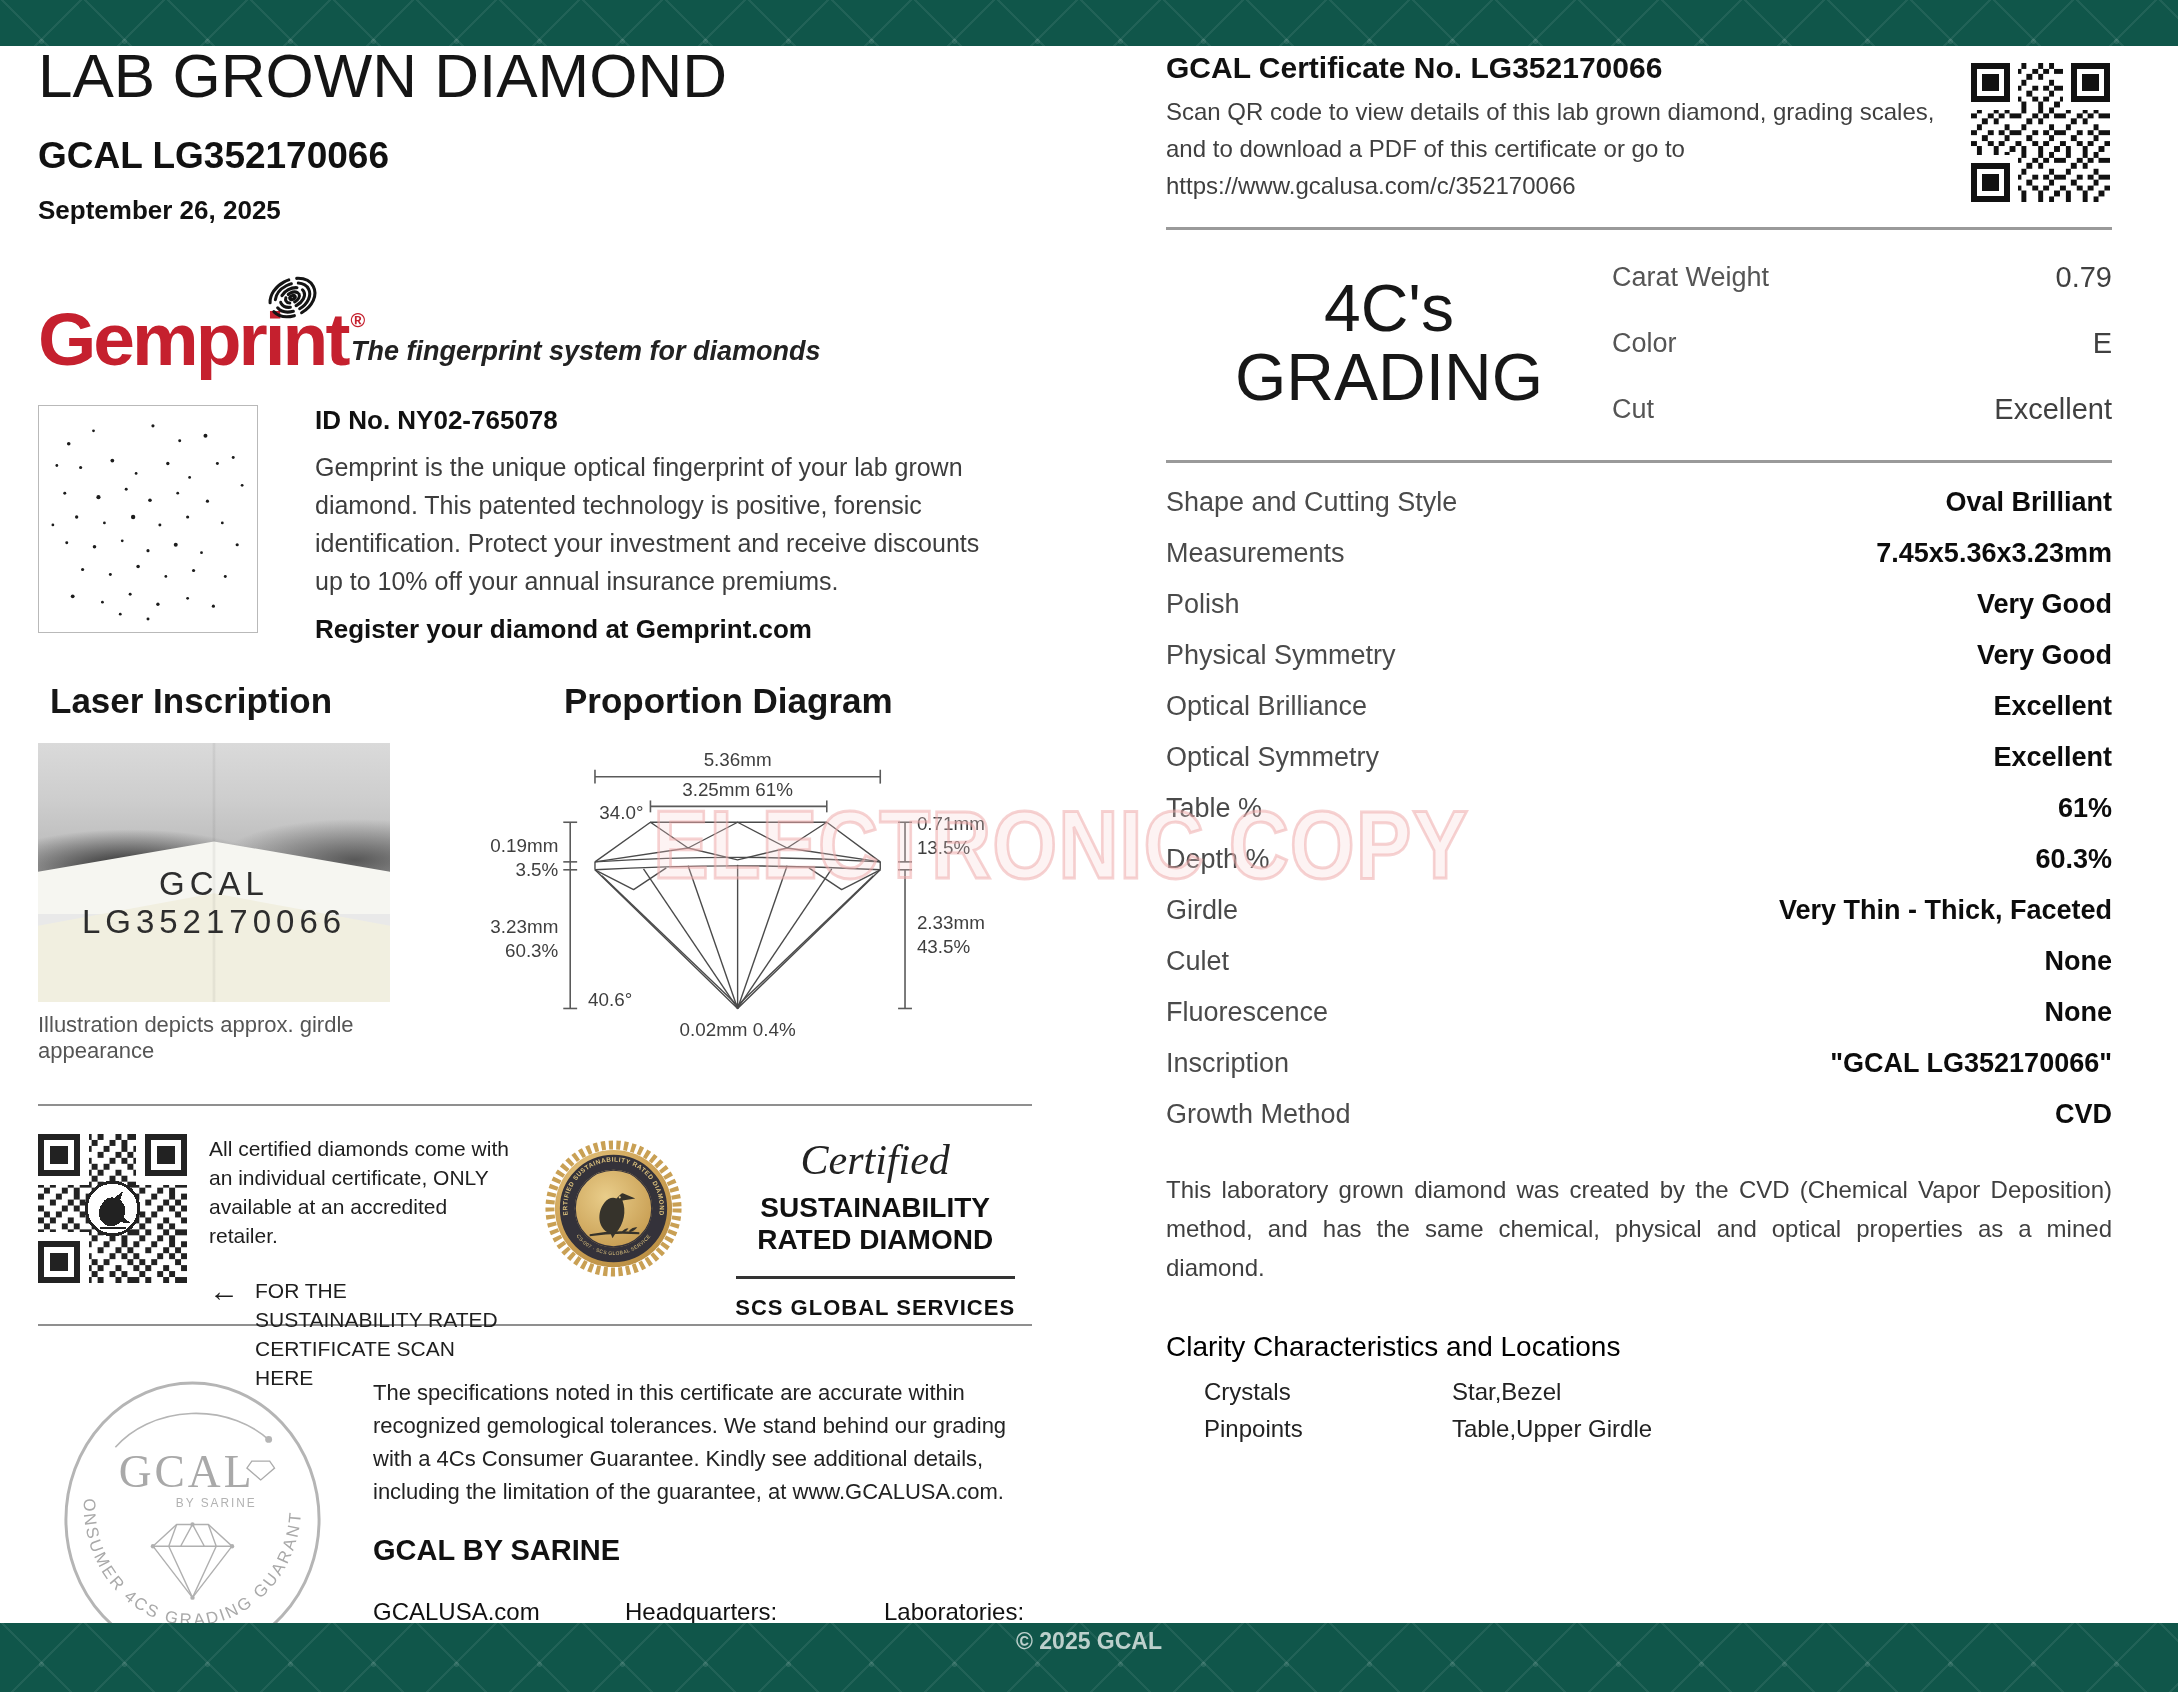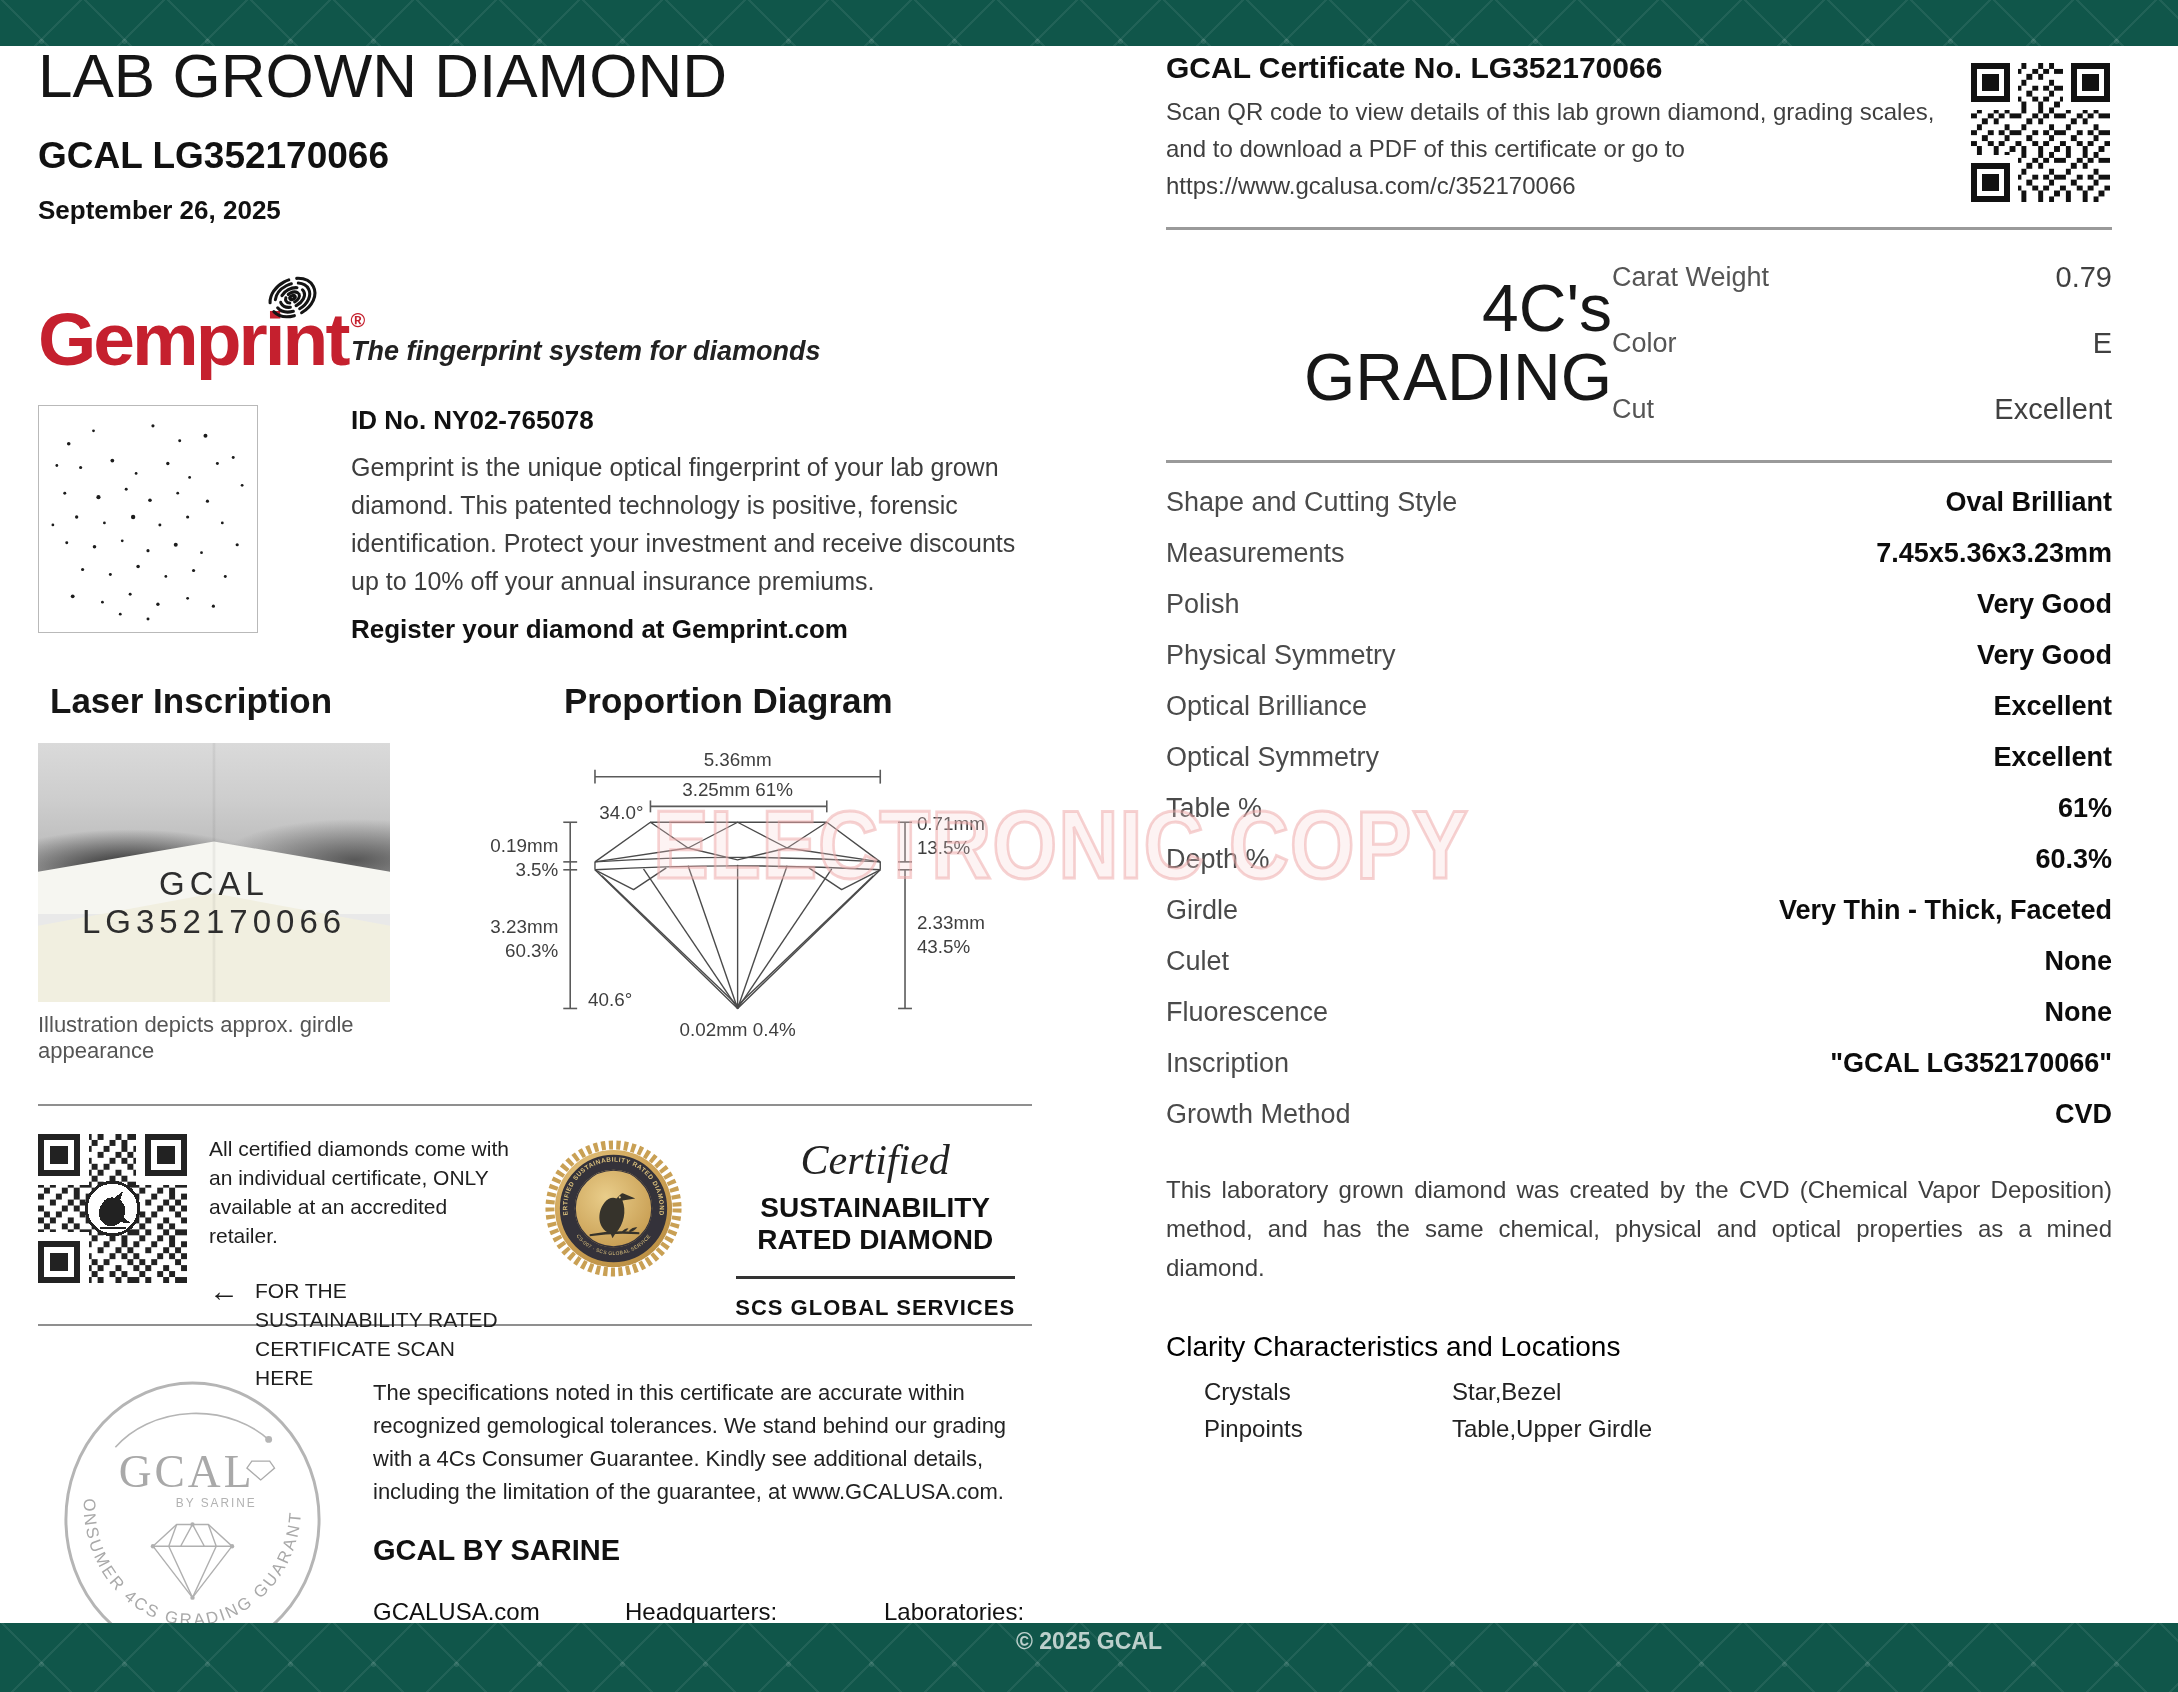--- a/index.html
+++ b/index.html
@@ -26,21 +26,21 @@
   .cert-no{margin-top:24px;font-size:37px;font-weight:bold;color:#111;}
   .date{margin-top:18px;font-size:26px;font-weight:bold;color:#111;}
 
   .gemprint-row{margin-top:34px;display:flex;align-items:flex-end;height:117px;}
   .gp-logo{position:relative;width:297px;}
   .gp-word{font-size:75px;font-weight:bold;color:#c5202e;letter-spacing:-3px;line-height:75px;}
   .gp-reg{font-size:20px;font-weight:bold;color:#c5202e;vertical-align:38px;margin-left:3px;}
   .gp-fp{position:absolute;left:222px;top:-34px;}
   .gp-tagline{font-size:27px;font-style:italic;font-weight:bold;color:#222;margin:0 0 10px 16px;}
 
-  .id-row{margin-top:28px;display:flex;gap:36px;}
+  .id-row{margin-top:28px;display:flex;}
   .dotbox{width:218px;height:226px;border:1px solid #b9b9b9;background:#fff;flex:none;}
   .id-text{margin-left:57px;width:693px;}
   .id-no{font-size:26px;font-weight:bold;color:#111;}
   .id-desc{margin-top:12px;font-size:25px;line-height:38px;color:#3d3d3d;}
   .id-register{margin-top:14px;font-size:26px;font-weight:bold;color:#111;}
 
   .lp-headings{display:flex;margin-top:36px;margin-left:12px;}
   .lp-headings .lh{font-size:35px;font-weight:bold;color:#161616;}
   .lp-headings .lh1{width:514px;}
 
@@ -89,21 +89,21 @@
   .cc1{width:252px;}.cc2{width:259px;}.cc3{width:167px;}
 
   
   .right-col{position:absolute;left:1166px;top:51px;width:946px;}
   .r-header{position:relative;min-height:176px;}
   .r-title{font-size:30px;font-weight:bold;color:#111;}
   .r-sub{margin-top:8px;font-size:24px;line-height:37px;color:#3f3f3f;width:782px;}
   .r-qr{position:absolute;right:2px;top:12px;}
   .divider-r{border:none;border-top:3px solid #9a9a9a;margin:0;}
   .grading{display:flex;padding:14px 0 18px;}
-  .grading-title{width:446px;text-align:right;align-self:center;font-size:66px;line-height:69px;
+  .grading-title{width:446px;text-align:center;align-self:center;font-size:66px;line-height:69px;
      color:#171717;font-weight:400;}
   .grading-rows{flex:1;display:flex;flex-direction:column;}
   .g-row{display:flex;justify-content:space-between;align-items:center;height:66px;}
   .g-label{font-size:27px;color:#555;}
   .g-value{font-size:29px;font-weight:normal;color:#404040;}
   .details{margin-top:14px;}
   .d-row{display:flex;justify-content:space-between;align-items:center;height:51px;}
   .d-label{font-size:27px;color:#4a4a4a;}
   .d-value{font-size:27px;font-weight:bold;color:#0c0c0c;}
   .cvd-note{margin-top:30px;font-size:24px;line-height:39px;color:#3f3f3f;text-align:justify;}

